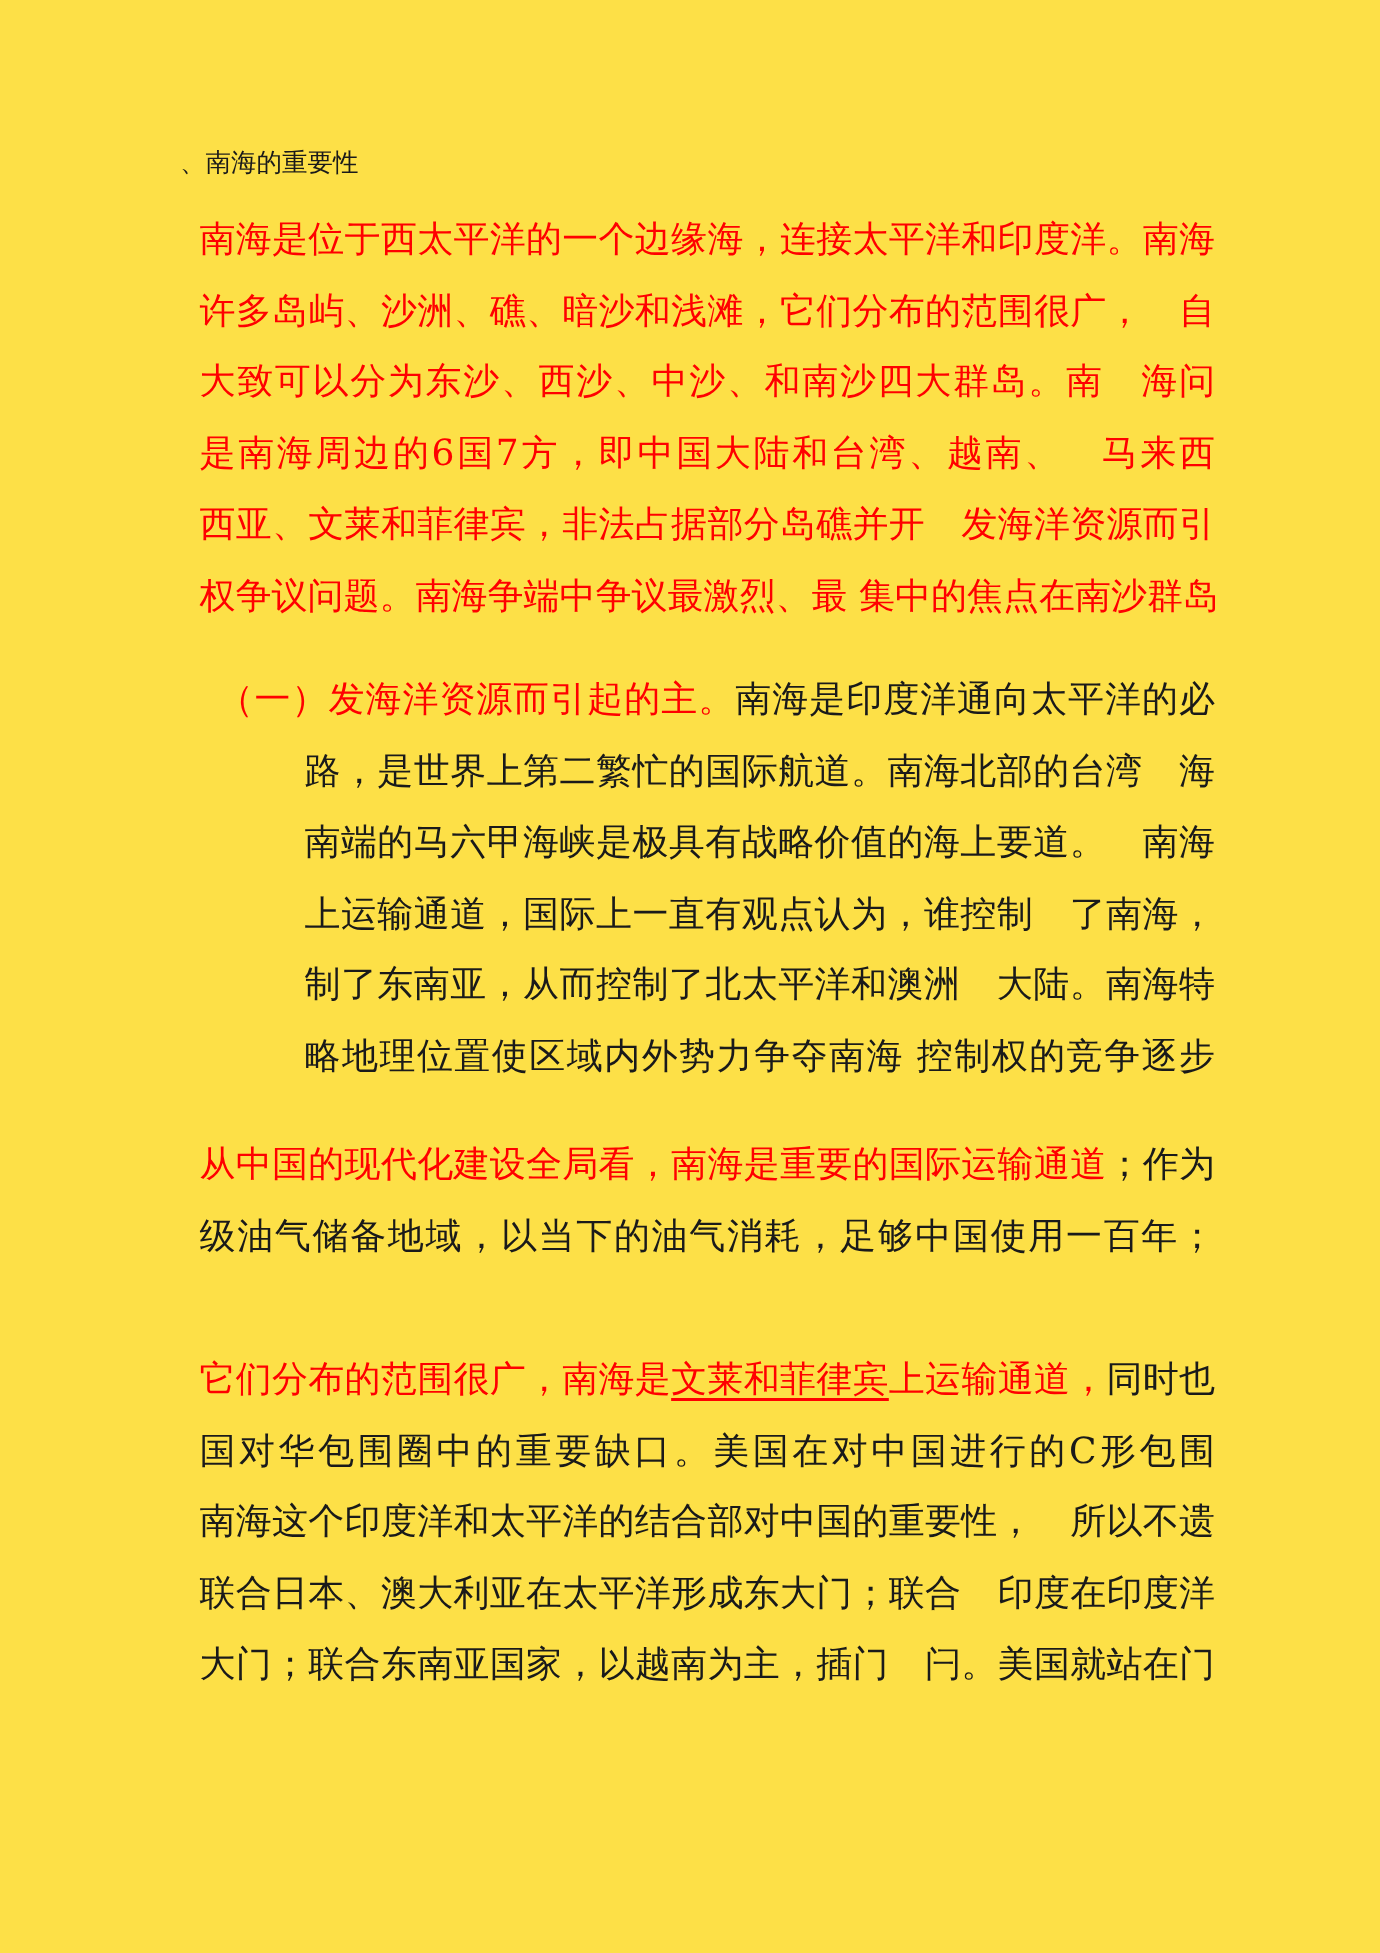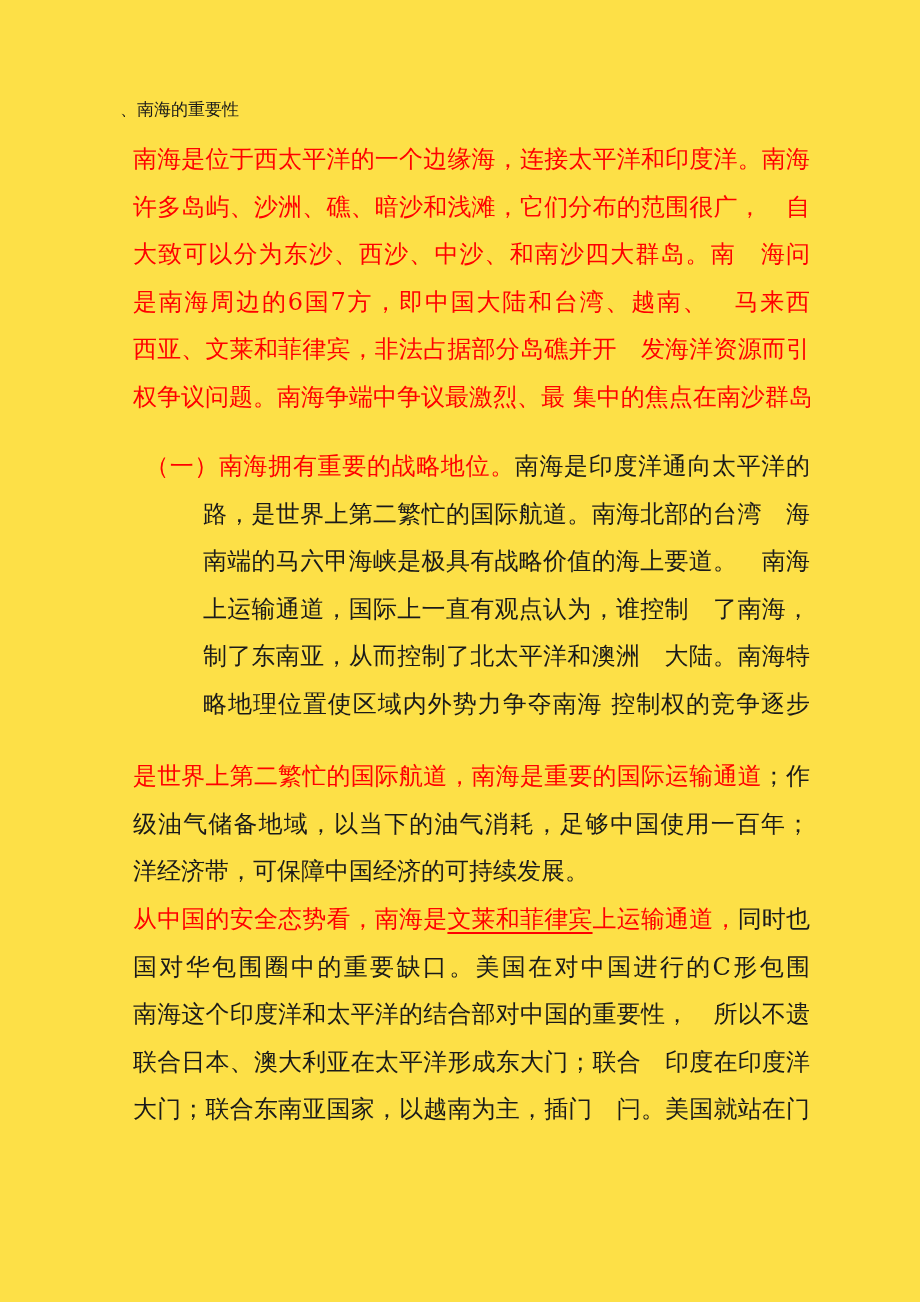--- a/index.html
+++ b/index.html
@@ -59,33 +59,32 @@
   <div id="paragraphs-root">
       <div class="para" style="top: 136px;">
         <div class="tline fill"><span class="seg-red">南海是位于西太平洋的一个边缘海，连接太平洋和印度洋。南海　中有</span></div>
         <div class="tline fill"><span class="seg-red">许多岛屿、沙洲、礁、暗沙和浅滩，它们分布的范围很广，　自北向南</span></div>
         <div class="tline fill"><span class="seg-red">大致可以分为东沙、西沙、中沙、和南沙四大群岛。南　海问题，指的</span></div>
         <div class="tline fill"><span class="seg-red">是南海周边的6国7方，即中国大陆和台湾、越南、　马来西亚、印度尼</span></div>
         <div class="tline fill"><span class="seg-red">西亚、文莱和菲律宾，非法占据部分岛礁并开　发海洋资源而引起的主</span></div>
         <div class="tline"><span class="seg-red">权争议问题。南海争端中争议最激烈、最 集中的焦点在南沙群岛。</span></div>
       </div>
       <div class="para" style="top: 443px;">
-        <div class="tline fill" style="padding-left: 12px; width: 665px;"><span class="seg-red">（一）南海拥有重要的战略地位。</span><span class="seg-black">南海是印度洋通向太平洋的必　经之</span></div>
+        <div class="tline fill" style="padding-left: 12px; width: 665px;"><span class="seg-red">（一）发海洋资源而引起的主。</span><span class="seg-black">南海是印度洋通向太平洋的必　经之</span></div>
         <div class="tline fill" style="padding-left: 70px; width: 607px;"><span class="seg-black">路，是世界上第二繁忙的国际航道。南海北部的台湾　海峡和西</span></div>
         <div class="tline fill" style="padding-left: 70px; width: 607px;"><span class="seg-black">南端的马六甲海峡是极具有战略价值的海上要道。　南海作为海</span></div>
         <div class="tline fill" style="padding-left: 70px; width: 607px;"><span class="seg-black">上运输通道，国际上一直有观点认为，谁控制　了南海，谁就控</span></div>
         <div class="tline fill" style="padding-left: 70px; width: 607px;"><span class="seg-black">制了东南亚，从而控制了北太平洋和澳洲　大陆。南海特殊的战</span></div>
         <div class="tline fill" style="padding-left: 70px; width: 607px;"><span class="seg-black">略地理位置使区域内外势力争夺南海 控制权的竞争逐步加剧。</span></div>
       </div>
       <div class="para" style="top: 753px;">
-        <div class="tline fill"><span class="seg-red">是世界上第二繁忙的国际航道，南海是重要的国际运输通道</span><span class="seg-black">；作为　世界</span></div>
+        <div class="tline fill"><span class="seg-red">从中国的现代化建设全局看，南海是重要的国际运输通道</span><span class="seg-black">；作为　世界</span></div>
         <div class="tline fill"><span class="seg-black">级油气储备地域，以当下的油气消耗，足够中国使用一百年；　作为海</span></div>
-        <div class="tline"><span class="seg-black">洋经济带，可保障中国经济的可持续发展。</span></div>
       </div>
       <div class="para" style="top: 896px;">
-        <div class="tline fill"><span class="seg-red">从中国的安全态势看，南海是</span><span class="seg-red seg-u">文莱和菲律宾</span><span class="seg-red">上运输通道，</span><span class="seg-black">同时也　是美</span></div>
+        <div class="tline fill"><span class="seg-red">它们分布的范围很广，南海是</span><span class="seg-red seg-u">文莱和菲律宾</span><span class="seg-red">上运输通道，</span><span class="seg-black">同时也　是美</span></div>
         <div class="tline fill"><span class="seg-black">国对华包围圈中的重要缺口。美国在对中国进行的C形包围　中，也发现</span></div>
         <div class="tline fill"><span class="seg-black">南海这个印度洋和太平洋的结合部对中国的重要性，　所以不遗余力：</span></div>
         <div class="tline fill"><span class="seg-black">联合日本、澳大利亚在太平洋形成东大门；联合　印度在印度洋形成西</span></div>
         <div class="tline fill"><span class="seg-black">大门；联合东南亚国家，以越南为主，插门　闩。美国就站在门后，顶</span></div>
       </div>
     </div>
 </div>
 
 </body></html>

